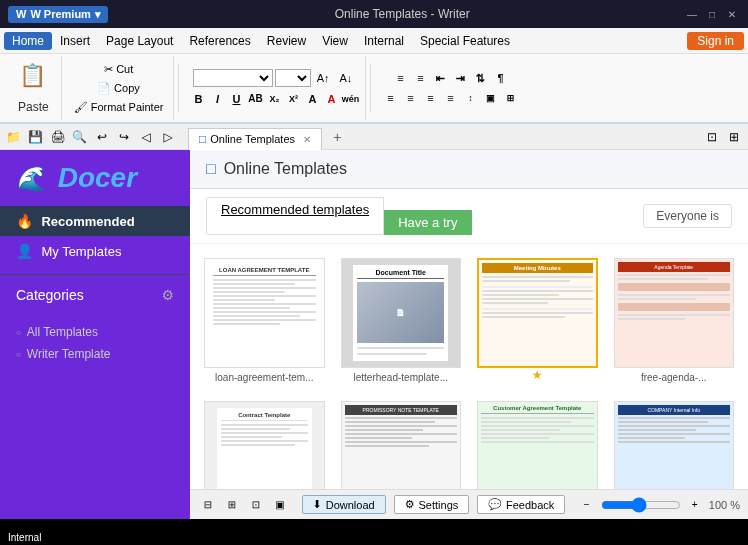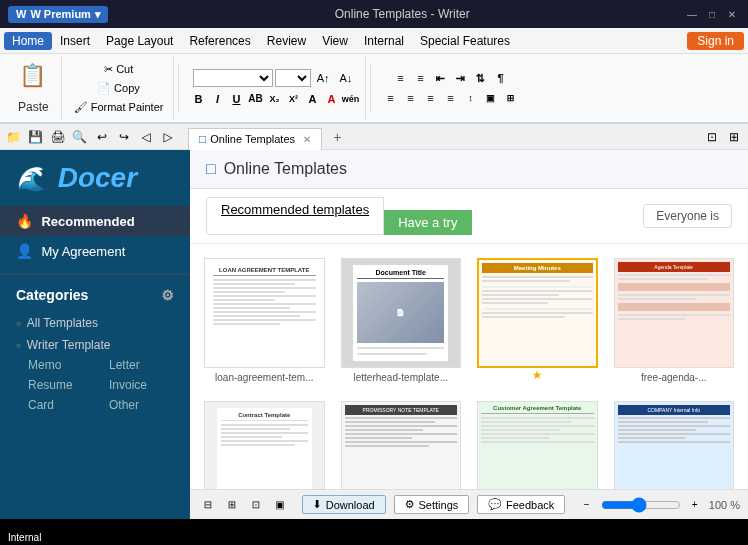--- a/index.html
+++ b/index.html
@@ -41,30 +41,30 @@
     .tab .tab-icon { color: #2d6abf; font-size: 12px; }
     .tab-close { font-size: 10px; color: #888; margin-left: 4px; cursor: pointer; }
     .tab-add { width: 22px; height: 22px; display: flex; align-items: center; justify-content: center; cursor: pointer; font-size: 14px; color: #666; margin-left: 4px; }
     .toolbar-spacer { flex: 1; }
     .toolbar-end-btns { display: flex; gap: 2px; }
 
     
     .main-area { display: flex; height: calc(545px - 28px - 26px - 70px - 26px - 26px); }
 
     
-    .sidebar { width: 190px; background: #0c4a6e; color: white; display: flex; flex-direction: column; overflow-y: auto; }
+    .sidebar { width: 190px; background: #6d28d9; color: white; display: flex; flex-direction: column; overflow-y: auto; }
     .sidebar-logo { padding: 12px 16px 8px; display: flex; align-items: center; }
     .docer-logo { font-size: 28px; color: #4db8ff; font-style: italic; font-weight: bold; }
     .docer-logo span { color: #4db8ff; }
     .sidebar-section { padding: 4px 0; }
     .sidebar-item { display: flex; align-items: center; gap: 8px; padding: 7px 16px; cursor: pointer; font-size: 13px; }
     .sidebar-item.active { background: #2a3a50; font-weight: bold; }
     .sidebar-item .s-icon { font-size: 14px; }
     .sidebar-categories { padding: 8px 16px 4px; }
-    .sidebar-categories .cat-header { display: flex; justify-content: space-between; font-size: 14px; font-weight: bold; color: white; margin-bottom: 9px; }
+    .sidebar-categories .cat-header { display: flex; justify-content: space-between; font-size: 14px; font-weight: normal; color: white; margin-bottom: 18px; }
     .sidebar-categories .cat-header .gear-icon { color: #aaa; font-size: 14px; cursor: pointer; }
     .cat-item { display: flex; align-items: center; gap: 6px; padding: 4px 0; cursor: pointer; font-size: 12px; color: #ccc; }
     .cat-item .bullet { font-size: 8px; color: #aaa; }
     .cat-grid { display: grid; grid-template-columns: 1fr 1fr; gap: 2px 16px; padding-left: 12px; }
     .cat-link { color: #9bb; font-size: 12px; cursor: pointer; padding: 2px 0; }
     .sidebar-bottom-border { border-bottom: 1px solid #3a4a5a; margin: 4px 0; }
 
     
     .content-panel { flex: 1; background: white; display: flex; flex-direction: column; overflow: hidden; }
     .content-header { background: #f5f7fa; border-bottom: 1px solid #ddd; padding: 10px 16px; display: flex; align-items: center; gap: 8px; }
@@ -233,44 +233,36 @@
         <span style="margin-left:4px;">Docer</span>
       </div>
     </div>
     <div class="sidebar-section">
       <div class="sidebar-item active">
         <span class="s-icon">🔥</span>
         <span>Recommended</span>
       </div>
       <div class="sidebar-item">
         <span class="s-icon">👤</span>
-        <span>My Agreement</span>
+        <span>My Templates</span>
       </div>
     </div>
     <div class="sidebar-bottom-border"></div>
     <div class="sidebar-categories">
       <div class="cat-header">
         <span>Categories</span>
         <span class="gear-icon">⚙</span>
       </div>
       <div class="cat-item">
         <span class="bullet">○</span>
         <span>All Templates</span>
       </div>
       <div class="cat-item">
         <span class="bullet">○</span>
         <span>Writer Template</span>
-      </div>
-      <div class="cat-grid">
-        <span class="cat-link">Memo</span>
-        <span class="cat-link">Letter</span>
-        <span class="cat-link">Resume</span>
-        <span class="cat-link">Invoice</span>
-        <span class="cat-link">Card</span>
-        <span class="cat-link">Other</span>
       </div>
     </div>
   </div>
 
   <div class="content-panel">
 
     <div class="content-header">
       <span class="template-icon">□</span>
       <span class="content-header-title">Online Templates</span>
     </div>

